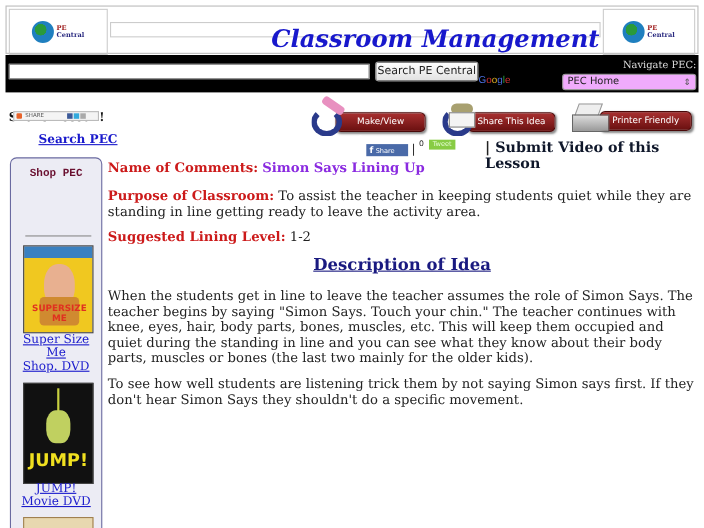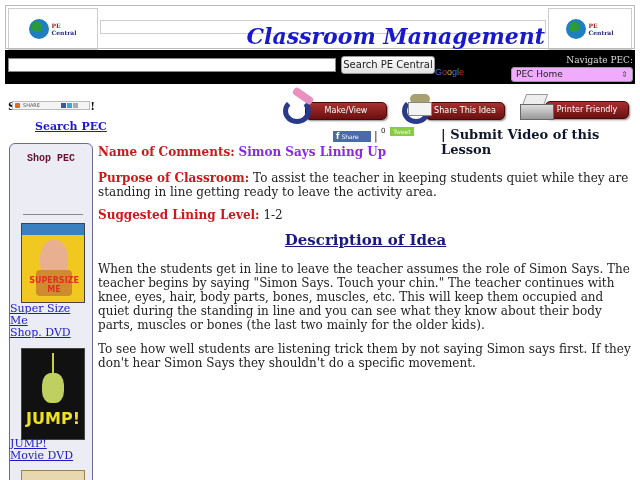--- a/index.html
+++ b/index.html
@@ -34,21 +34,21 @@
   .search-pec { position: absolute; left: 18px; top: 120px; font-weight: bold; font-size: 11px; color: #1a1acc; text-decoration: underline; margin-left: 17px; }
 
   .shop-box { position: absolute; left: 9px; top: 143px; width: 84px; height: 345px; border: 1px solid #6a6aa0; border-radius: 6px; background: #ececf4; }
   .shop-title { position: absolute; left: 0; width: 100%; top: 9px; text-align: center; font-family: Liberation Mono, monospace; font-weight: bold; font-size: 10px; color: #6a1030; }
   .deal { position: absolute; left: 0; width: 100%; top: 31px; text-align: center; font-weight: bold; font-size: 12px; line-height: 14px; color: #1a1acc; text-decoration: underline; }
   .shop-hr { position: absolute; left: 13px; width: 60px; top: 70px; height: 1px; background: #888; }
   .dvd1 { position: absolute; left: 11px; top: 79px; width: 64px; height: 80px; background: linear-gradient(#3a80c0 0 14%, #f0c820 14% 100%); border: 1px solid #444; overflow: hidden; }
   .dvd1 .face { position: absolute; left: 18px; top: 16px; width: 28px; height: 40px; border-radius: 45%; background: #e8b090; }
   .dvd1 .fries { position: absolute; left: 14px; top: 46px; width: 36px; height: 26px; background: #d08a30; border-radius: 4px; }
   .dvd1 .tt { position: absolute; left: 4px; top: 52px; width: 56px; text-align: center; font-family: "DejaVu Sans", sans-serif; font-weight: bold; font-size: 8px; color: #e03020; }
-  .dvd-link { position: absolute; left: 0; width: 100%; font-size: 11px; line-height: 12px; color: #1a1acc; text-decoration: underline; }
+  .dvd-link { position: absolute; left: 0; width: 100%; text-align: center; font-size: 11px; line-height: 12px; color: #1a1acc; text-decoration: underline; }
   .dvd2 { position: absolute; left: 11px; top: 204px; width: 64px; height: 92px; background: #111; border: 1px solid #444; overflow: hidden; }
   .dvd2 .rope { position: absolute; left: 30px; top: 4px; width: 2px; height: 40px; background: #c8d040; }
   .dvd2 .kid { position: absolute; left: 20px; top: 24px; width: 22px; height: 30px; background: #c0d060; border-radius: 40%; }
   .dvd2 .tt { position: absolute; left: 0; width: 100%; top: 60px; text-align: center; font-family: "DejaVu Sans", sans-serif; font-weight: bold; font-size: 16px; color: #f0e020; }
   .dvd3 { position: absolute; left: 11px; top: 326px; width: 64px; height: 20px; background: #e8d8b0; border: 1px solid #a08050; }
 
   
   .act-btn { position: absolute; height: 18px; border-radius: 5px; background: linear-gradient(#a83030, #6a1010); border: 1px solid #4a0808; color: #fff; font-family: "DejaVu Sans", sans-serif; font-size: 8px; line-height: 16px; text-align: center; box-shadow: 1px 1px 2px #888; }
   .act-icon { position: absolute; }
   .icon-comment { left: 280px; top: 90px; width: 36px; height: 34px; }

